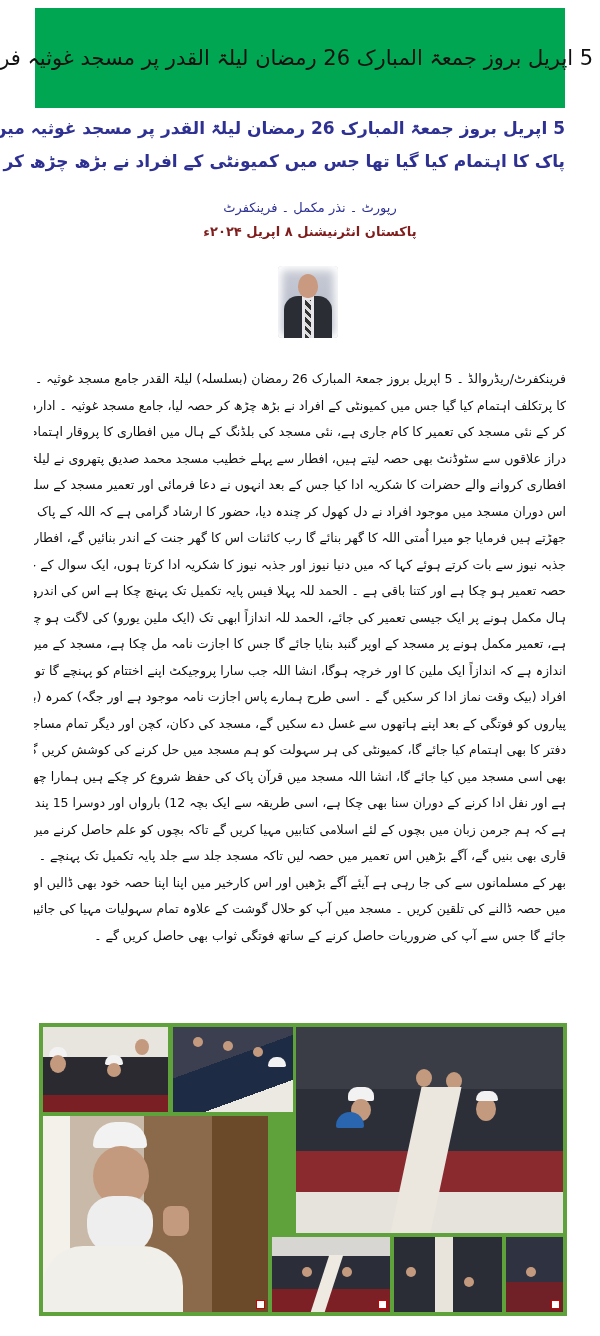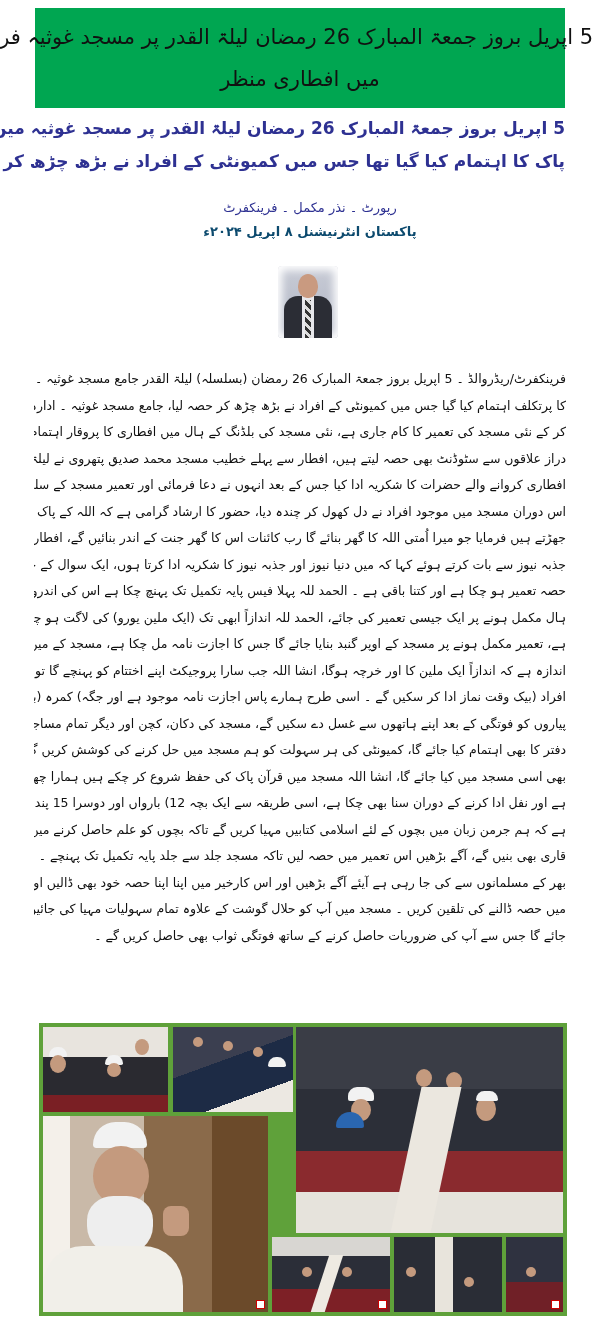--- a/index.html
+++ b/index.html
@@ -25,21 +25,21 @@
     }
     .subhead .sl { display: block; white-space: nowrap; }
 
     .byline {
       position: absolute; left: 200px; top: 198px; width: 220px;
       direction: rtl; text-align: center; color: #2e3192;
       font-size: 13px; line-height: 20px;
     }
     .source-line {
       position: absolute; left: 200px; top: 222px; width: 220px;
-      direction: rtl; text-align: center; color: #0c4a6e;
+      direction: rtl; text-align: center; color: #7f1d1d;
       font-size: 13px; line-height: 20px; font-weight: bold;
     }
 
     .portrait {
       position: absolute; left: 278px; top: 266px; width: 60px; height: 72px;
       border-radius: 4px; overflow: hidden;
       background: linear-gradient(#c9ccd6, #aeb4c4);
       box-shadow: 0 0 8px 4px #ffffff inset;
     }
     .portrait .face {
@@ -89,21 +89,20 @@
           background: linear-gradient(180deg, #2f3240 0 60%, #702027 60%); }
 
     .cap-white { position: absolute; width: 18px; height: 10px; background: #f2f2f2; border-radius: 9px 9px 2px 2px; }
     .person { position: absolute; border-radius: 50%; background: #c49a7e; }
   </style>
 </head>
 <body>
 
 <div class="headline-box">
   <div class="hl">جرمنی: 5 اپریل بروز جمعۃ المبارک 26 رمضان لیلۃ القدر پر مسجد غوثیہ فرینکفرٹ</div>
-  <div class="hl">میں افطاری منظر</div>
 </div>
 
 <div class="subhead">
   <span class="sl">5 اپریل بروز جمعۃ المبارک 26 رمضان لیلۃ القدر پر مسجد غوثیہ میں افطار کا منظر کا اہتمام اور ختم قرآن</span>
   <span class="sl">پاک کا اہتمام کیا گیا تھا جس میں کمیونٹی کے افراد نے بڑھ چڑھ کر حصہ لیا</span>
 </div>
 
 <div class="byline">رپورٹ ۔ نذر مکمل ۔ فرینکفرٹ</div>
 <div class="source-line">پاکستان انٹرنیشنل ۸ اپریل ۲۰۲۴ء</div>
 

